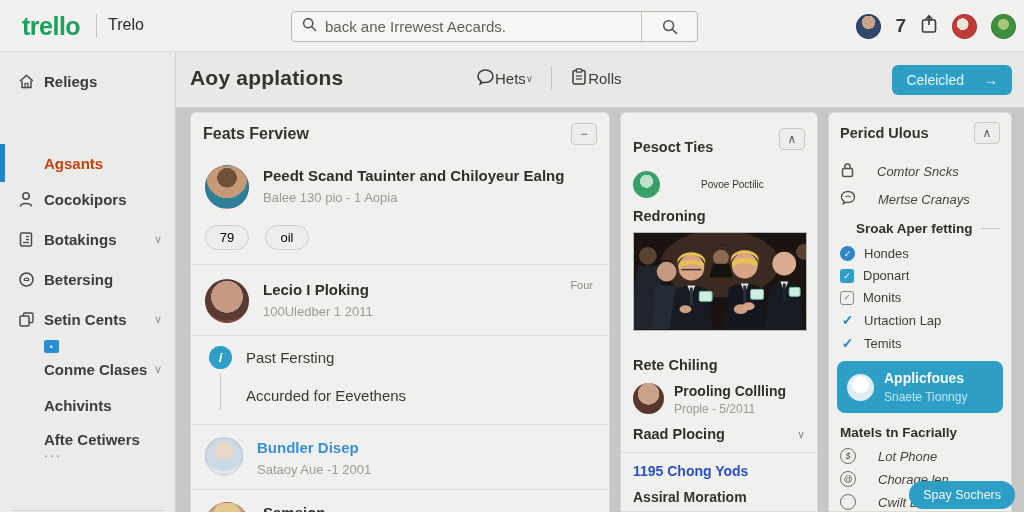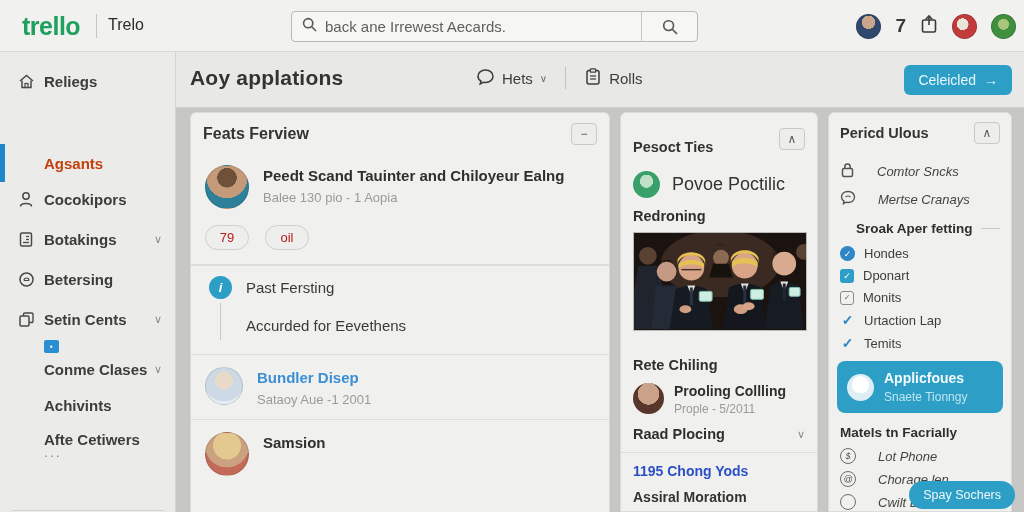--- a/index.html
+++ b/index.html
@@ -32,58 +32,58 @@
   .active-bar { position:absolute; left:0; top:92px; width:5px; height:38px; background:#1f86c9; }
   .mini-blue { position:absolute; left:44px; top:288px; width:15px; height:13px; background:#2a8fd0; border-radius:2px; color:#fff; font-size:8px; display:flex; align-items:center; justify-content:center; }
   .side-ellipsis { position:absolute; left:44px; top:392px; color:#8a8a87; font-size:14px; letter-spacing:2px; }
   .side-divider { position:absolute; left:12px; top:458px; width:152px; height:1px; background:#d2d2cf; }
 
   
   .main-header { position:absolute; left:176px; top:52px; width:848px; height:56px; background:#e8e8e6; border-bottom:1px solid #cfcfcc; }
   .page-title { position:absolute; left:14px; top:14px; font-size:21px; color:#33332f; font-weight:600; letter-spacing:0.2px; }
   .hd-tools { position:absolute; left:300px; top:15px; display:flex; align-items:center; gap:10px; color:#3c3c3a; font-size:15px; }
   .hd-sep { width:1px; height:22px; background:#c2c2bf; margin:0 8px; }
-  .tool-btn { display:flex; align-items:center; gap:7px; cursor:pointer; }
+  .tool-btn { display:flex; align-items:center; cursor:pointer; }
   .tool-btn .tchev { font-size:10px; color:#6b6b68; }
-  .primary-btn { position:absolute; right:12px; top:13px; height:30px; padding:0 14px; background:#2d9fc6; border:none; border-radius:6px; color:#eaf6fb; font-size:14px; display:flex; align-items:center; gap:8px; cursor:pointer; font-family:"Liberation Sans",sans-serif; }
+  .primary-btn { position:absolute; right:12px; top:13px; height:30px; padding:0 14px; background:#2d9fc6; border:none; border-radius:6px; color:#eaf6fb; font-size:14px; display:flex; align-items:center; gap:20px; cursor:pointer; font-family:"Liberation Sans",sans-serif; }
 
   
   .panel { position:absolute; top:112px; background:#f0f0ee; border:1px solid #dcdcd9; border-radius:6px 6px 0 0; box-shadow:0 1px 2px rgba(0,0,0,0.08); }
   .p-head { display:flex; align-items:center; justify-content:space-between; padding:10px 12px; }
   .p-title { font-weight:bold; color:#33332f; }
   .sq-btn { width:26px; height:22px; border:1px solid #c9c9c6; background:#ededeb; border-radius:4px; color:#5a5a57; font-size:12px; display:flex; align-items:center; justify-content:center; cursor:pointer; }
   .divider { height:1px; background:#ddddda; margin:0; }
 
   
   #feed { left:190px; width:420px; height:441px; }
   #feed .p-title { font-size:16px; }
   .card { display:flex; padding:10px 14px; gap:14px; position:relative; }
   .card .cav { width:44px; height:44px; border-radius:50%; flex:0 0 auto; border:1px solid rgba(0,0,0,0.12); }
   .card .cbody { flex:1; padding-top:2px; }
   .card .ctitle { font-size:15px; font-weight:bold; color:#2f2f2c; margin-bottom:6px; }
   .card .ctitle.link { color:#3b8fd6; }
   .card .csub { font-size:13px; color:#9a9a96; }
   .card .corner { position:absolute; right:16px; top:14px; font-size:11px; color:#8a8a86; }
   .pill-row { display:flex; gap:16px; padding:6px 14px 14px 14px; }
-  .pill { min-width:44px; text-align:center; padding:4px 12px; border:1px solid #cfcfcc; border-radius:13px; background:#eeeeec; color:#b91c1c; font-size:13px; cursor:pointer; }
+  .pill { min-width:44px; text-align:center; padding:4px 12px; border:1px solid #cfcfcc; border-radius:13px; background:#eeeeec; color:#000000; font-size:13px; cursor:pointer; }
   .note { padding:10px 14px 14px 18px; }
   .note-top { display:flex; align-items:center; gap:14px; }
   .info-dot { width:23px; height:23px; border-radius:50%; background:#2d9fc6; color:#fff; font-size:13px; font-style:italic; font-weight:bold; display:flex; align-items:center; justify-content:center; flex:0 0 auto; }
   .note-title { font-size:15px; color:#3a3a36; }
   .note-body { display:flex; margin-top:4px; }
   .note-vline { width:1px; background:#c9c9c6; margin-left:11px; margin-right:25px; }
   .note-text { font-size:15px; color:#3a3a36; padding:14px 0 6px 0; }
 
   
   #project { left:620px; width:198px; height:400px; padding:0 12px; }
   #project .p-head { padding:10px 0; }
   #project .p-title { font-size:14.5px;margin-top:16px; }
   .member-row { display:flex; align-items:center; gap:12px; margin:6px 0 10px 0; }
   .member-row .mav { width:27px; height:27px; border-radius:50%; }
-  .member-row .mname { font-size:18px; color:#33332f; }
+  .member-row .mname { font-size:10px; color:#33332f;margin-left:29px; }
   .sec-title { font-size:14.5px; font-weight:bold; color:#2f2f2b; margin:8px 0; }
   .photo { width:174px; height:99px; border:1px solid #b9b9b6; background:#1c1512; display:block; }
   .person-row { display:flex; gap:10px; margin:10px 0; }
   .person-row .pav { width:31px; height:31px; border-radius:50%; flex:0 0 auto; }
   .person-row .pname { font-size:14px; font-weight:bold; color:#2f2f2b; }
   .person-row .psub { font-size:12px; color:#9a9a96; margin-top:3px; }
   .expand-row { display:flex; align-items:center; justify-content:space-between; margin:10px 0; cursor:pointer; }
   .expand-row .echev { color:#8b8b88; font-size:11px; }
   #project .divider { margin:6px -12px 10px -12px; }
   .blue-link { font-size:14px; font-weight:bold; color:#2b4fc4; margin:6px 0 10px 0; cursor:pointer; }
@@ -291,20 +291,28 @@
         <div class="ctitle">Peedt Scand Tauinter and Chiloyeur Ealng</div>
         <div class="csub">Balee 130 pio - 1 Aopia</div>
       </div>
     </div>
     <div class="pill-row">
       <span class="pill">79</span>
       <span class="pill">oil</span>
     </div>
     <div class="divider"></div>
 
+    <div class="card" style="padding-top:14px;padding-bottom:12px">
+      <div class="cav av-lecio"></div>
+      <div class="cbody">
+        <div class="ctitle">Lecio I Ploking</div>
+        <div class="csub">100Uledber 1 2011</div>
+      </div>
+      <div class="corner">Four</div>
+    </div>
     <div class="divider"></div>
 
     <div class="note">
       <div class="note-top">
         <span class="info-dot">i</span>
         <span class="note-title">Past Fersting</span>
       </div>
       <div class="note-body">
         <div class="note-vline"></div>
         <div class="note-text">Accurded for Eevethens</div>

